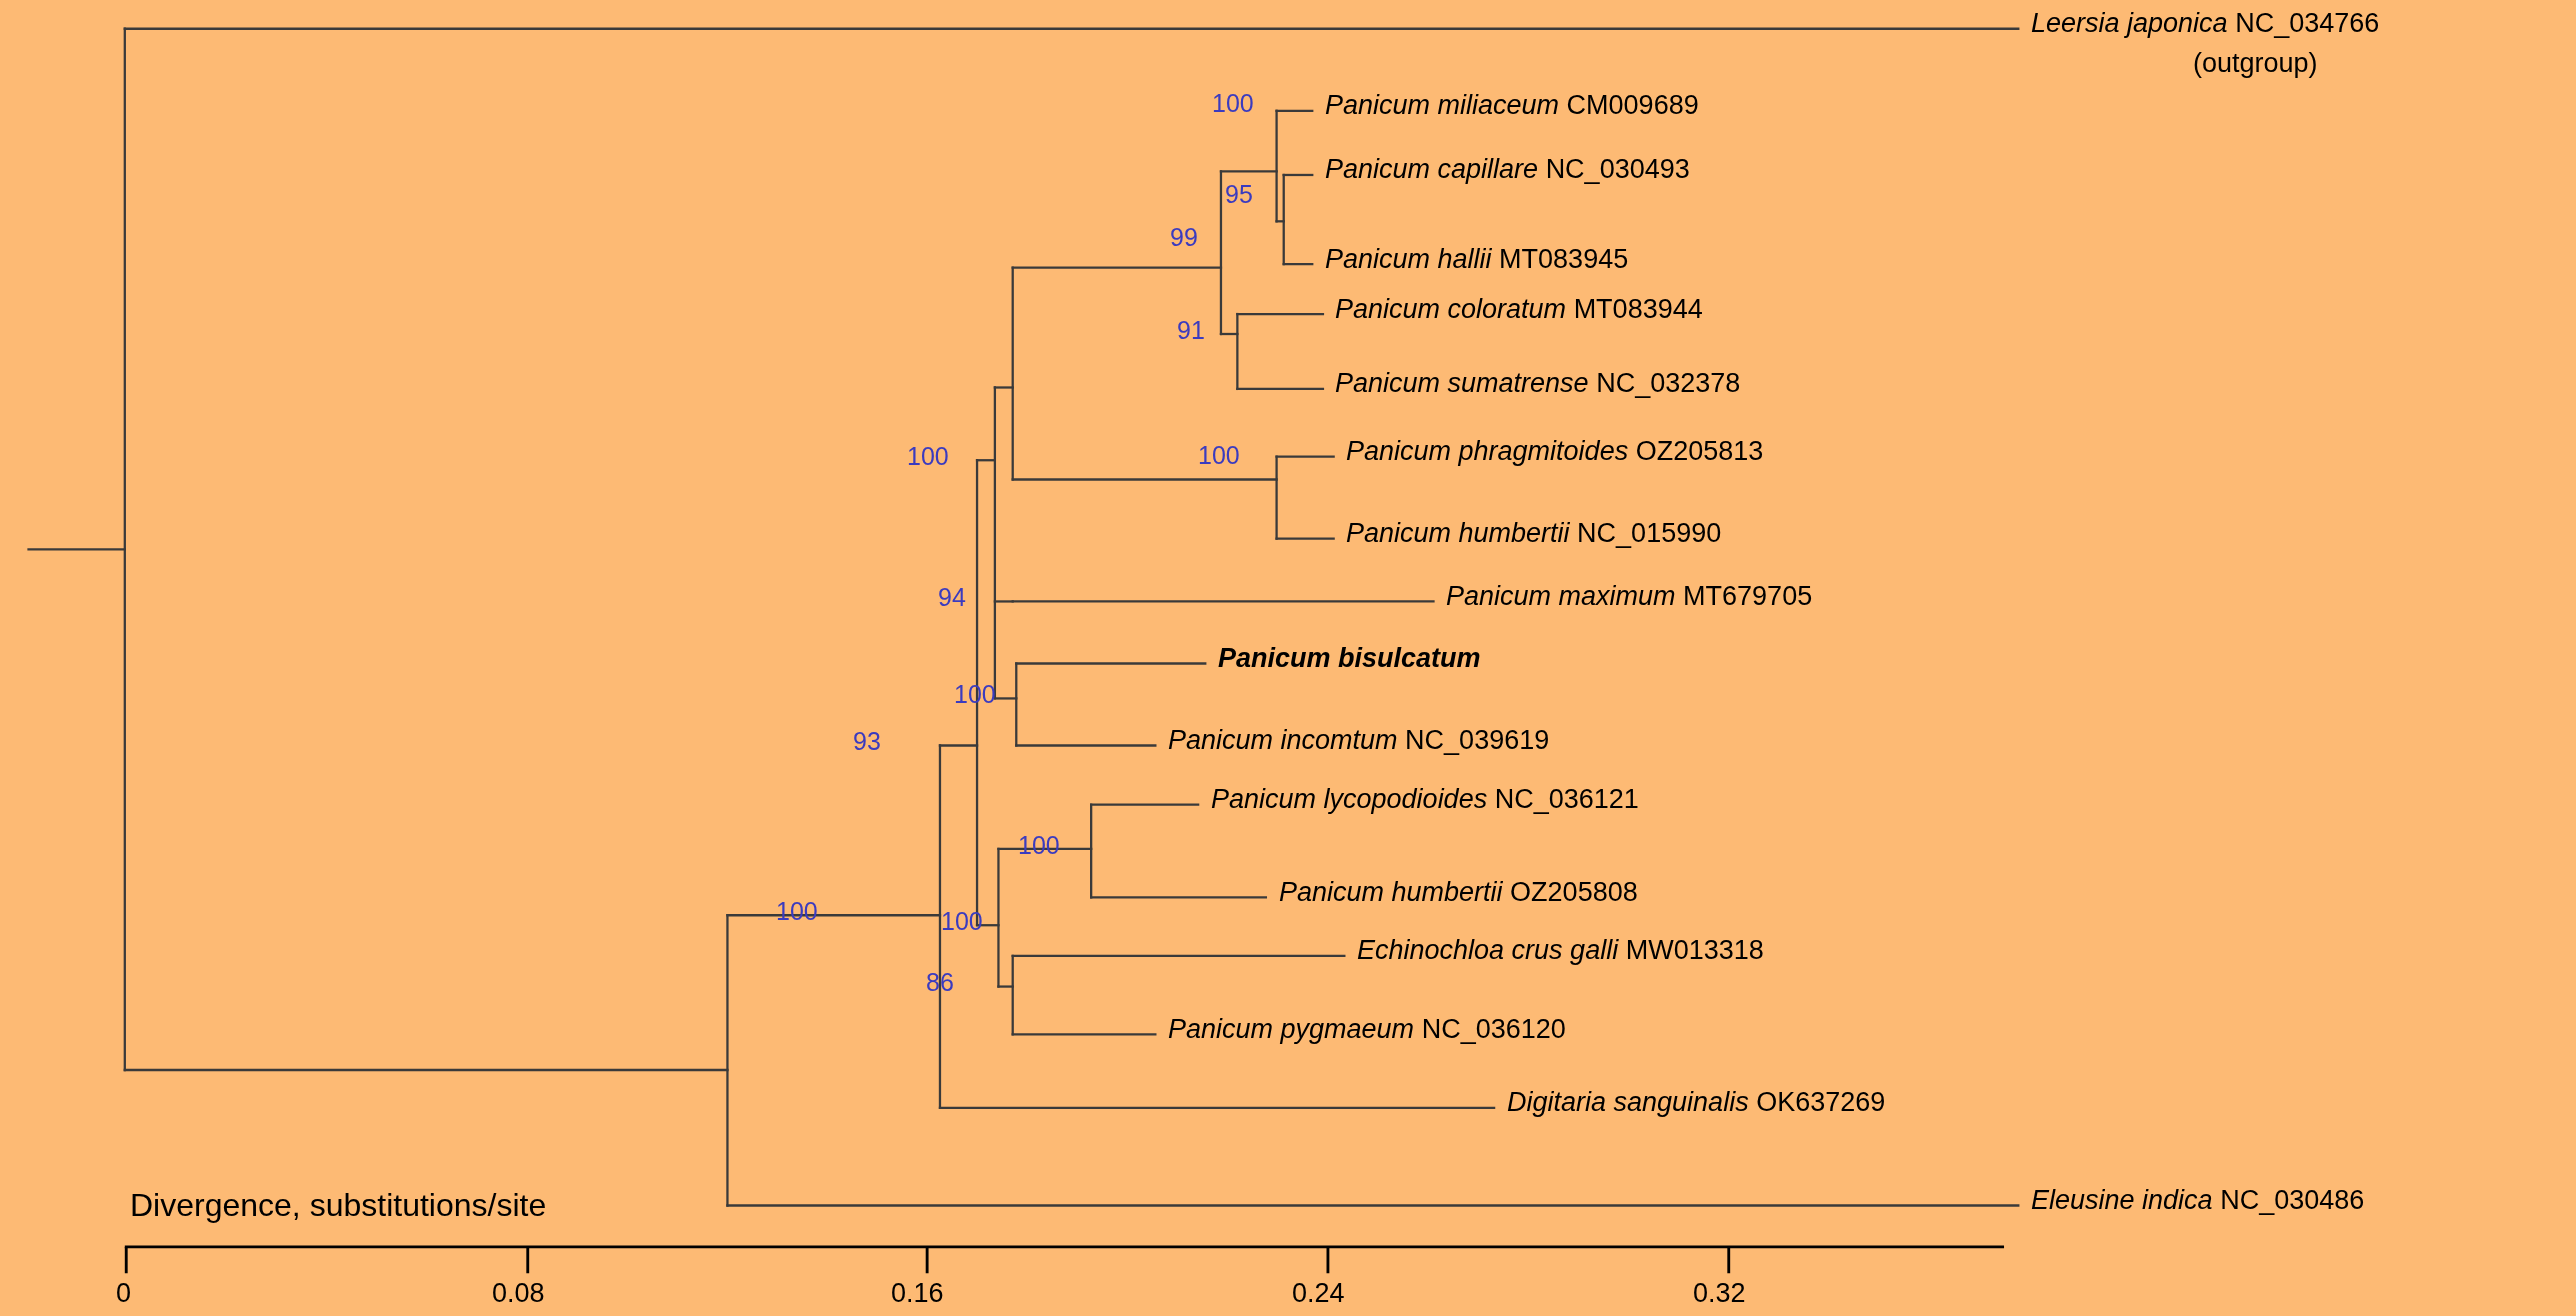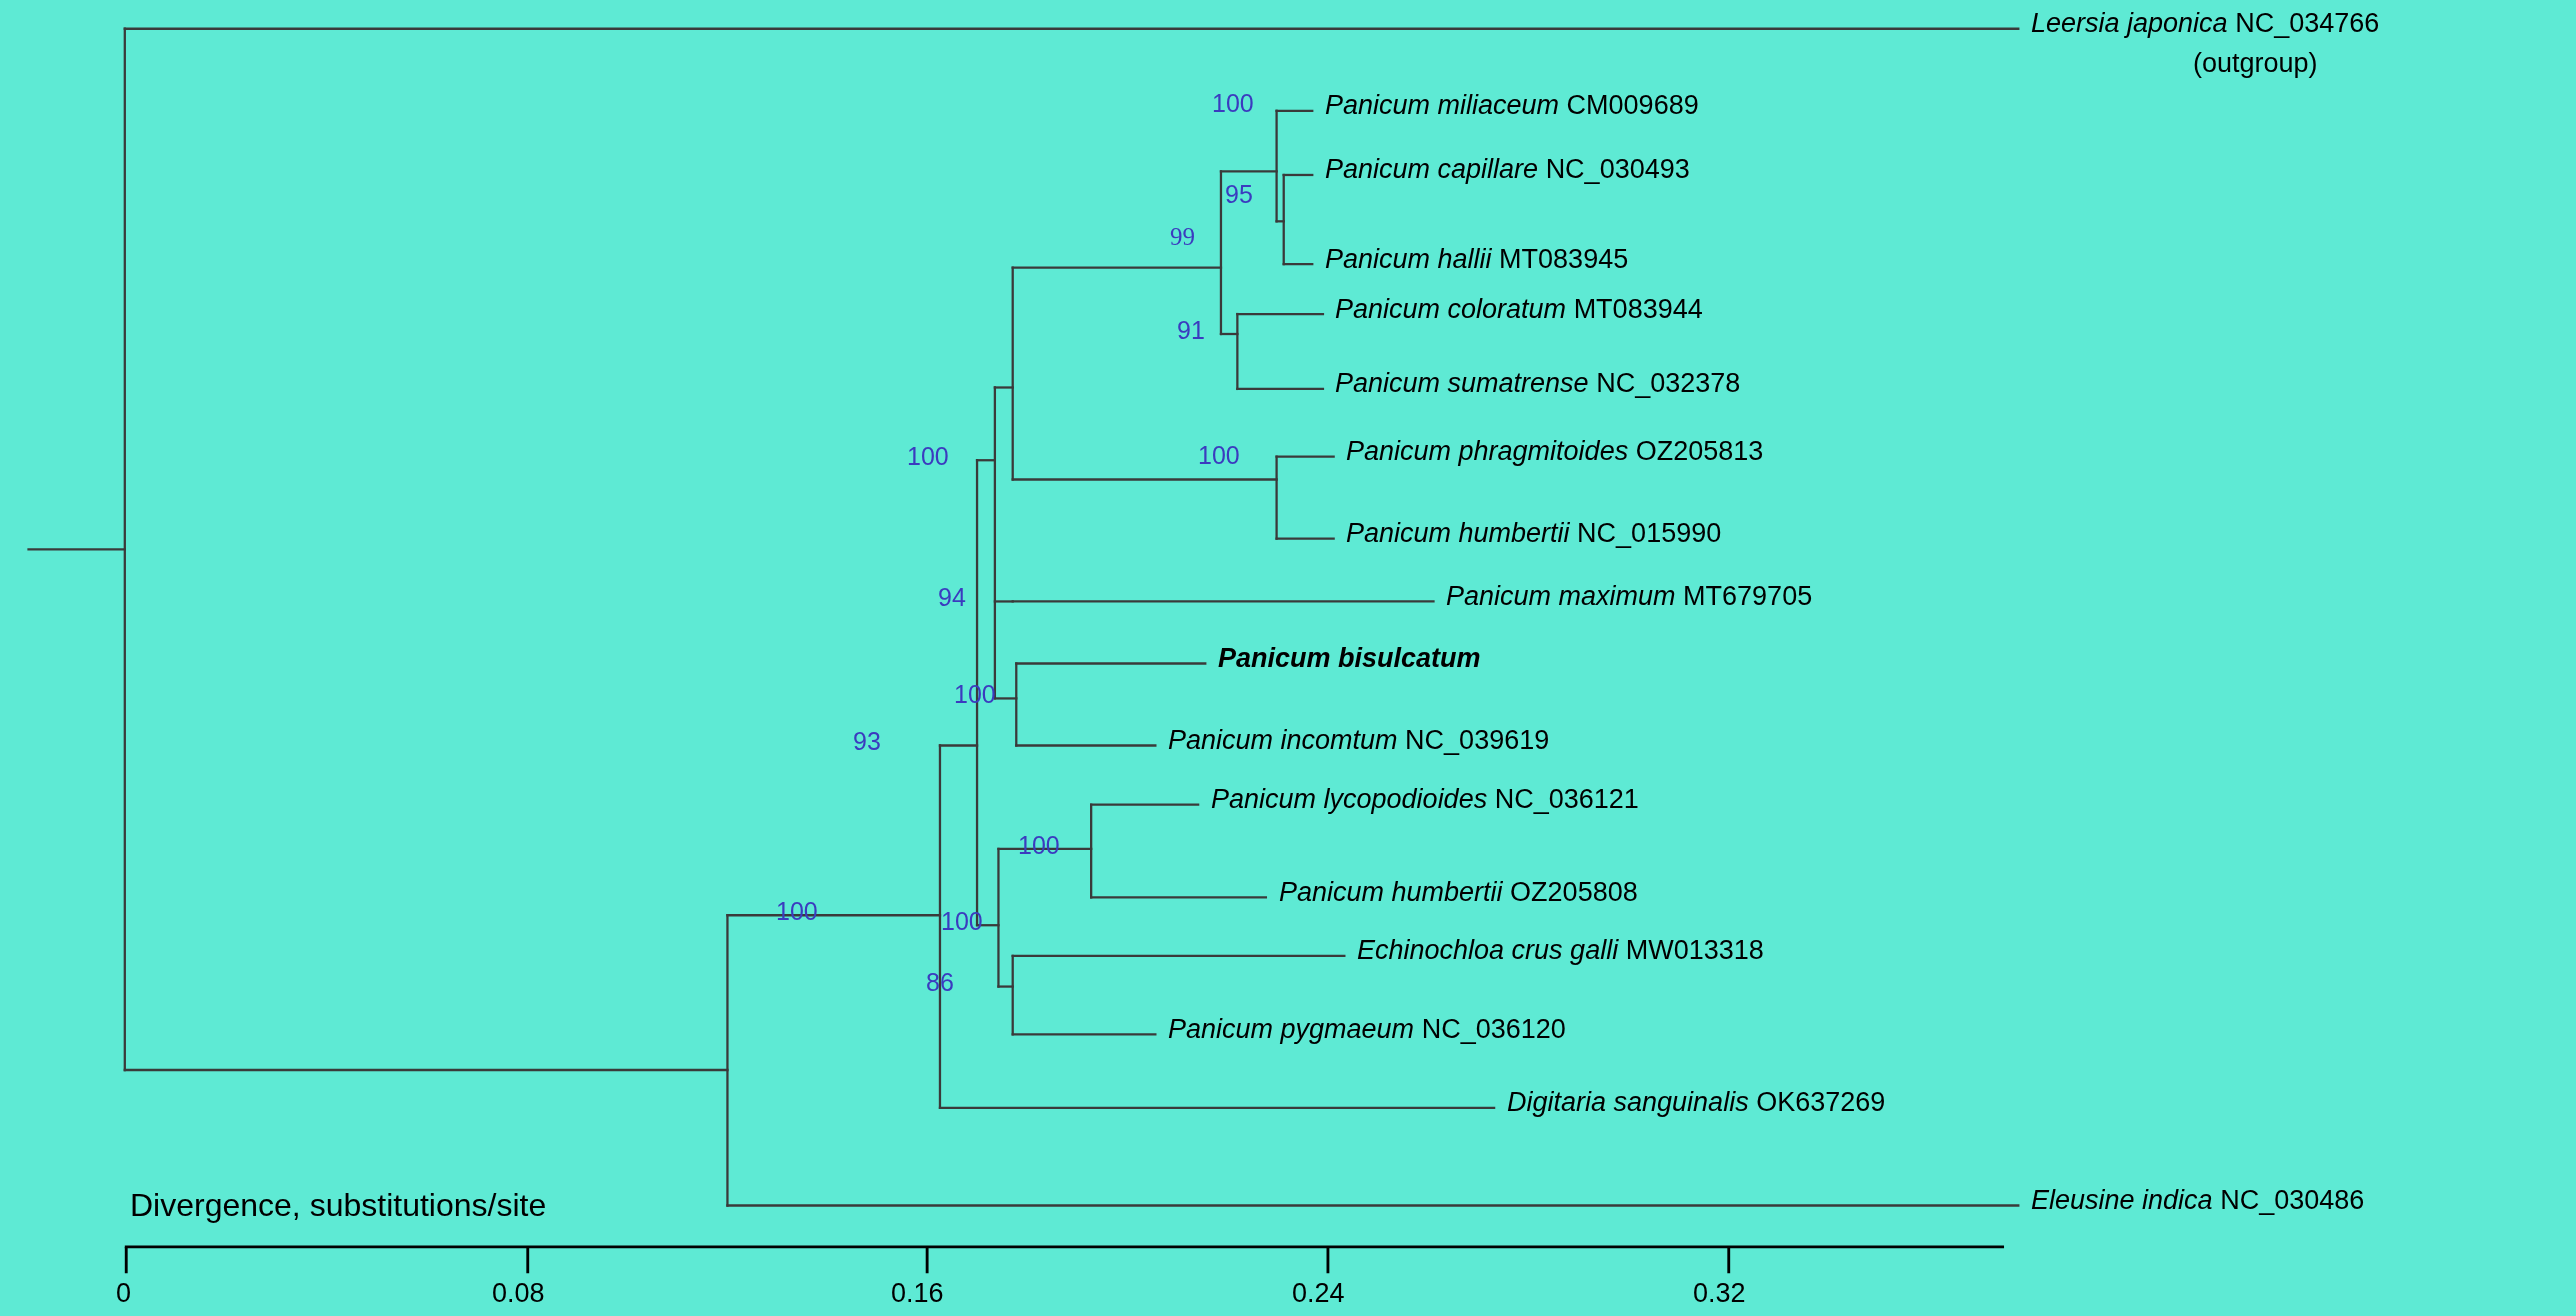--- a/index.html
+++ b/index.html
@@ -4,21 +4,21 @@
 <style>
   html, body {
     margin: 0;
     padding: 0;
     background: #ffffff;
   }
   #stage {
     position: relative;
     width: 2576px;
     height: 1317px;
-    background: #5eead4;
+    background: #fdba74;
     font-family: "Liberation Sans", sans-serif;
     overflow: hidden;
   }
   #tree-svg {
     position: absolute;
     left: 0;
     top: 0;
     width: 2576px;
     height: 1317px;
   }
@@ -249,21 +249,21 @@
     <span class="acc">OK637269</span>
   </div>
 
   <div class="taxon-label" style="left:2031px; top:1186px;">
     <span class="genus">Eleusine indica</span>
     <span class="acc">NC_030486</span>
   </div>
 
   <div class="support-label" style="left:1212px; top:89px;">100</div>
   <div class="support-label" style="left:1225px; top:180px;">95</div>
-  <div class="support-label" style="left:1170px; top:223px;font-family:Liberation Serif, serif;">99</div>
+  <div class="support-label" style="left:1170px; top:223px;">99</div>
   <div class="support-label" style="left:1177px; top:316px;">91</div>
   <div class="support-label" style="left:1198px; top:441px;">100</div>
   <div class="support-label" style="left:907px; top:442px;">100</div>
   <div class="support-label" style="left:938px; top:583px;">94</div>
   <div class="support-label" style="left:954px; top:680px;">100</div>
   <div class="support-label" style="left:853px; top:727px;">93</div>
   <div class="support-label" style="left:1018px; top:831px;">100</div>
   <div class="support-label" style="left:941px; top:907px;">100</div>
   <div class="support-label" style="left:926px; top:968px;">86</div>
   <div class="support-label" style="left:776px; top:897px;">100</div>

